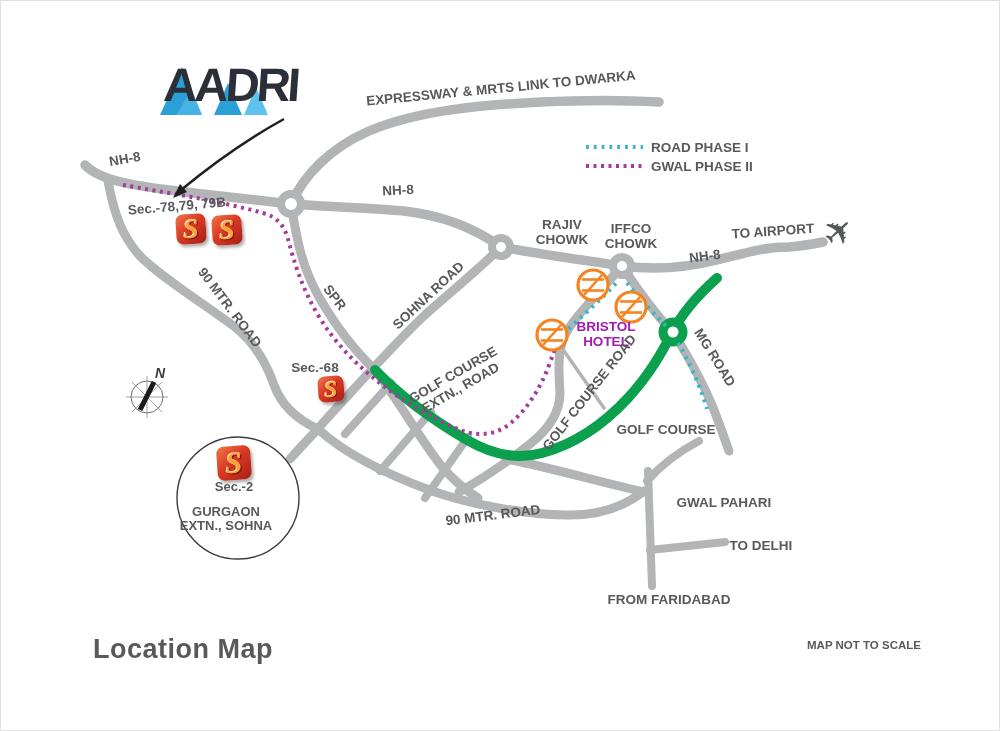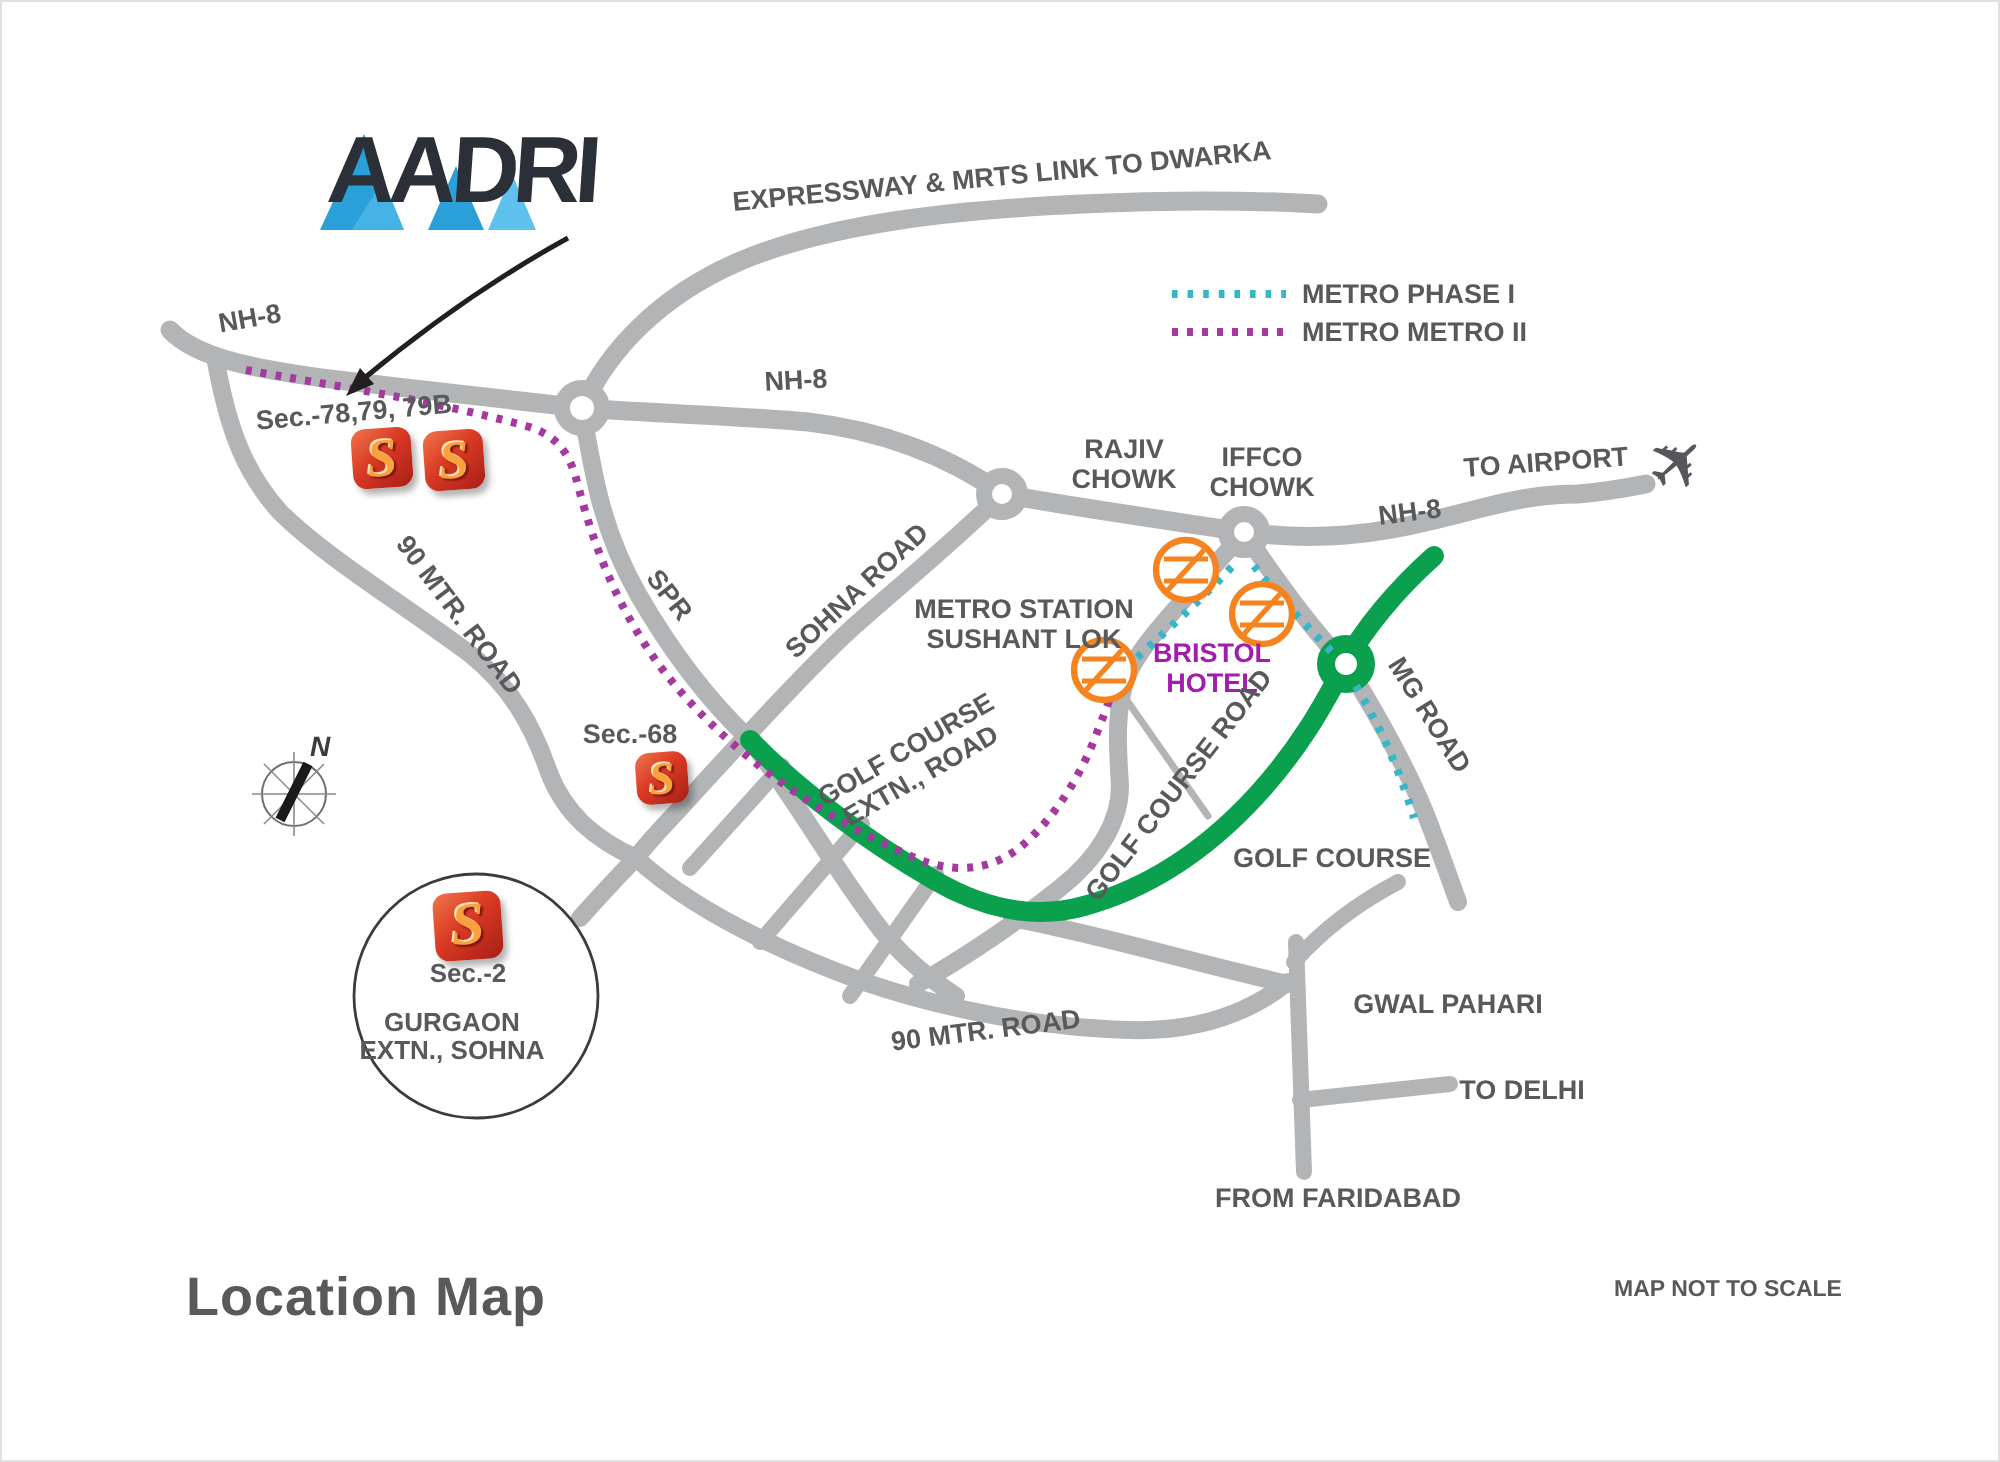--- a/index.html
+++ b/index.html
@@ -148,37 +148,36 @@
 
   <div class="north" style="left:159px;top:372px;">N</div>
 
   <div class="lbl" style="left:500px;top:88px;transform:translate(-50%,-50%) rotate(-5.5deg);">EXPRESSWAY &amp; MRTS LINK TO DWARKA</div>
   <div class="lbl" style="left:124px;top:159px;transform:translate(-50%,-50%) rotate(-10deg);">NH-8</div>
   <div class="lbl" style="left:397px;top:190px;transform:translate(-50%,-50%) rotate(-3deg);">NH-8</div>
   <div class="lbl" style="left:704px;top:256px;transform:translate(-50%,-50%) rotate(-7deg);">NH-8</div>
   <div class="lbl wrap" style="left:561px;top:232px;width:70px;">RAJIV CHOWK</div>
   <div class="lbl wrap" style="left:630px;top:236px;width:70px;">IFFCO CHOWK</div>
   <div class="lbl" style="left:772px;top:231px;transform:translate(-50%,-50%) rotate(-4deg);">TO AIRPORT</div>
-  <div class="lbl wrap" style="left:511px;top:312px;width:130px;">METRO STATION SUSHANT LOK</div>
   <div class="lbl wrap red" style="left:605px;top:334px;width:66px;">BRISTOL HOTEL</div>
   <div class="lbl" style="left:589px;top:392px;transform:translate(-50%,-50%) rotate(-52deg);">GOLF COURSE ROAD</div>
   <div class="lbl wrap" style="left:456px;top:381px;width:120px;transform:translate(-50%,-50%) rotate(-30deg);">GOLF COURSE EXTN., ROAD</div>
   <div class="lbl" style="left:713px;top:357px;transform:translate(-50%,-50%) rotate(58deg);">MG ROAD</div>
   <div class="lbl" style="left:665px;top:429px;">GOLF COURSE</div>
   <div class="lbl" style="left:723px;top:502px;">GWAL PAHARI</div>
   <div class="lbl" style="left:760px;top:545px;text-align:center;">TO DELHI</div>
   <div class="lbl" style="left:668px;top:599px;">FROM FARIDABAD</div>
   <div class="lbl" style="left:228px;top:307px;transform:translate(-50%,-50%) rotate(53deg);">90 MTR. ROAD</div>
   <div class="lbl" style="left:492px;top:515px;transform:translate(-50%,-50%) rotate(-7deg);">90 MTR. ROAD</div>
   <div class="lbl" style="left:428px;top:295px;transform:translate(-50%,-50%) rotate(-43deg);">SOHNA ROAD</div>
   <div class="lbl" style="left:333px;top:297px;transform:translate(-50%,-50%) rotate(52deg);">SPR</div>
   <div class="lbl" style="left:176px;top:206px;transform:translate(-50%,-50%) rotate(-5deg);">Sec.-78,79, 79B</div>
   <div class="lbl" style="left:314px;top:367px;">Sec.-68</div>
   <div class="lbl" style="left:233px;top:486px;font-size:13px;">Sec.-2</div>
   <div class="lbl wrap" style="left:225px;top:518px;width:98px;font-size:13px;">GURGAON EXTN., SOHNA</div>
 
-  <div class="legend-text" style="left:650px;top:146px;">METRO PHASE I</div>
-  <div class="legend-text" style="left:650px;top:165px;">METRO METRO II</div>
+  <div class="legend-text" style="left:650px;top:146px;">ROAD PHASE I</div>
+  <div class="legend-text" style="left:650px;top:165px;">GWAL PHASE II</div>
 
   <div class="title" style="left:92px;top:648px;">Location Map</div>
   <div class="footnote" style="left:863px;top:644px;">MAP NOT TO SCALE</div>
 
 </div>
 
 </body></html>

